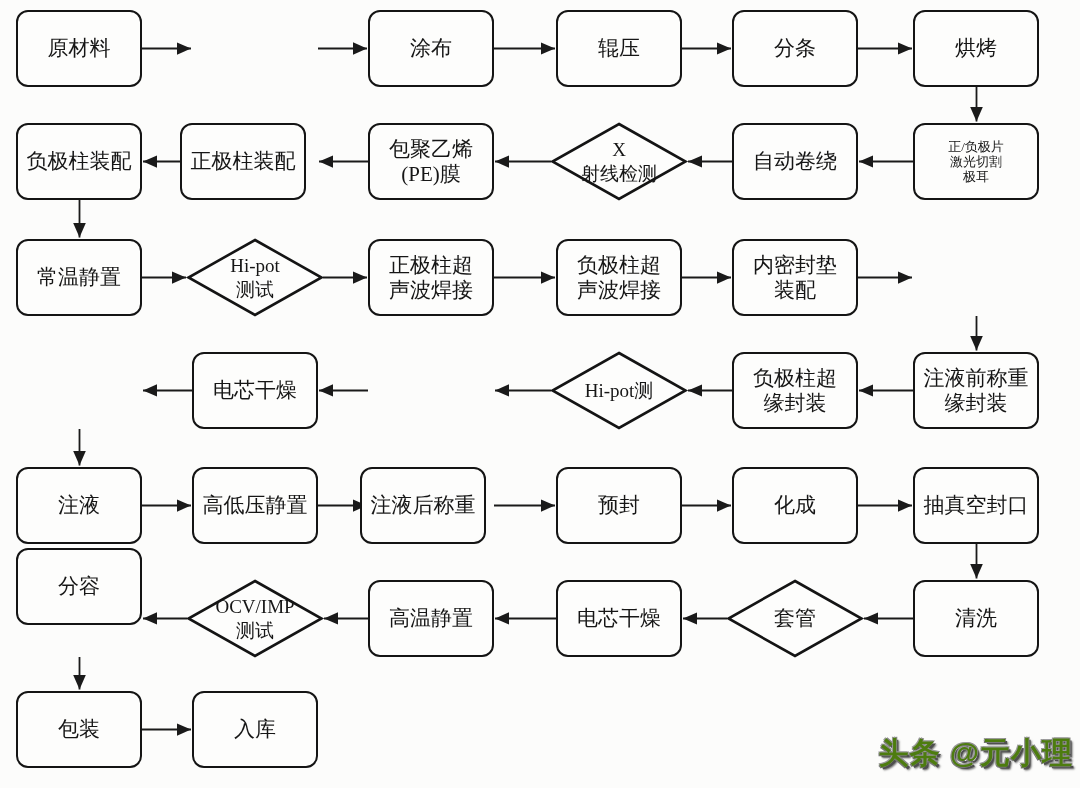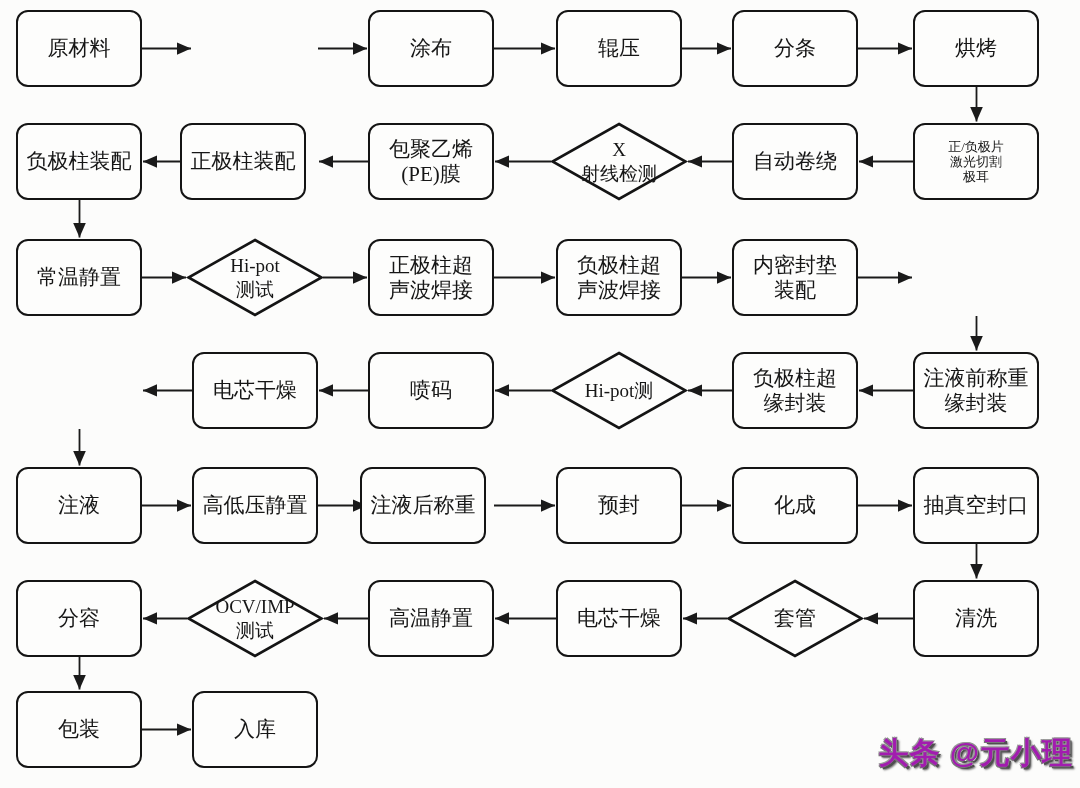--- a/index.html
+++ b/index.html
@@ -24,21 +24,21 @@
   .diamond polygon{fill:#fdfdfc;stroke:#141414;stroke-width:2.6;stroke-linejoin:miter;}
   .label{
     position:relative;white-space:pre-line;color:#161616;
     font-size:21px;line-height:1.18;z-index:2;
   }
   .label.s3{font-size:13px;line-height:1.18;}
   .label.s2{font-size:19px;line-height:1.22;}
   .watermark{
     position:absolute;right:7px;bottom:14px;
     font-family:"Liberation Sans","DejaVu Sans",sans-serif;
-    font-size:30px;font-weight:bold;color:#a21caf;letter-spacing:1px;
+    font-size:30px;font-weight:bold;color:#4d7c0f;letter-spacing:1px;
     text-shadow:-1px -1px 0 #9a9a9a,1px -1px 0 #8b8b8b,-1px 1px 0 #777777,2px 2px 0 #4f4f4f,3px 3px 2px #6f6f6f;
   }
 </style>
 </head>
 <body>
 
 <div class="canvas">
 
   <svg class="connector-layer">
     <defs>
@@ -172,23 +172,20 @@
   <div class="node rect" style="left:732px;top:352px">
     <span class="label">负极柱超
 缘封装</span>
   </div>
   <div class="node diamond" style="left:551px;top:352px;width:136px">
     <svg viewBox="0 0 136 77" preserveAspectRatio="none">
       <polygon points="68,1 134.5,38.5 68,76 1.5,38.5"></polygon>
     </svg>
     <span class="label s2">Hi-pot测</span>
   </div>
-  <div class="node rect" style="left:368px;top:352px">
-    <span class="label">喷码</span>
-  </div>
   <div class="node rect" style="left:192px;top:352px">
     <span class="label">电芯干燥</span>
   </div>
 
   <div class="node rect" style="left:16px;top:467px">
     <span class="label">注液</span>
   </div>
   <div class="node rect" style="left:192px;top:467px">
     <span class="label">高低压静置</span>
   </div>
@@ -220,21 +217,21 @@
   <div class="node rect" style="left:368px;top:580px">
     <span class="label">高温静置</span>
   </div>
   <div class="node diamond" style="left:187px;top:580px;width:136px">
     <svg viewBox="0 0 136 77" preserveAspectRatio="none">
       <polygon points="68,1 134.5,38.5 68,76 1.5,38.5"></polygon>
     </svg>
     <span class="label s2">OCV/IMP
 测试</span>
   </div>
-  <div class="node rect" style="left:16px;top:580px">
+  <div class="node rect" style="left:16px;top:548px">
     <span class="label">分容</span>
   </div>
 
   <div class="node rect" style="left:16px;top:691px">
     <span class="label">包装</span>
   </div>
   <div class="node rect" style="left:192px;top:691px">
     <span class="label">入库</span>
   </div>
 

